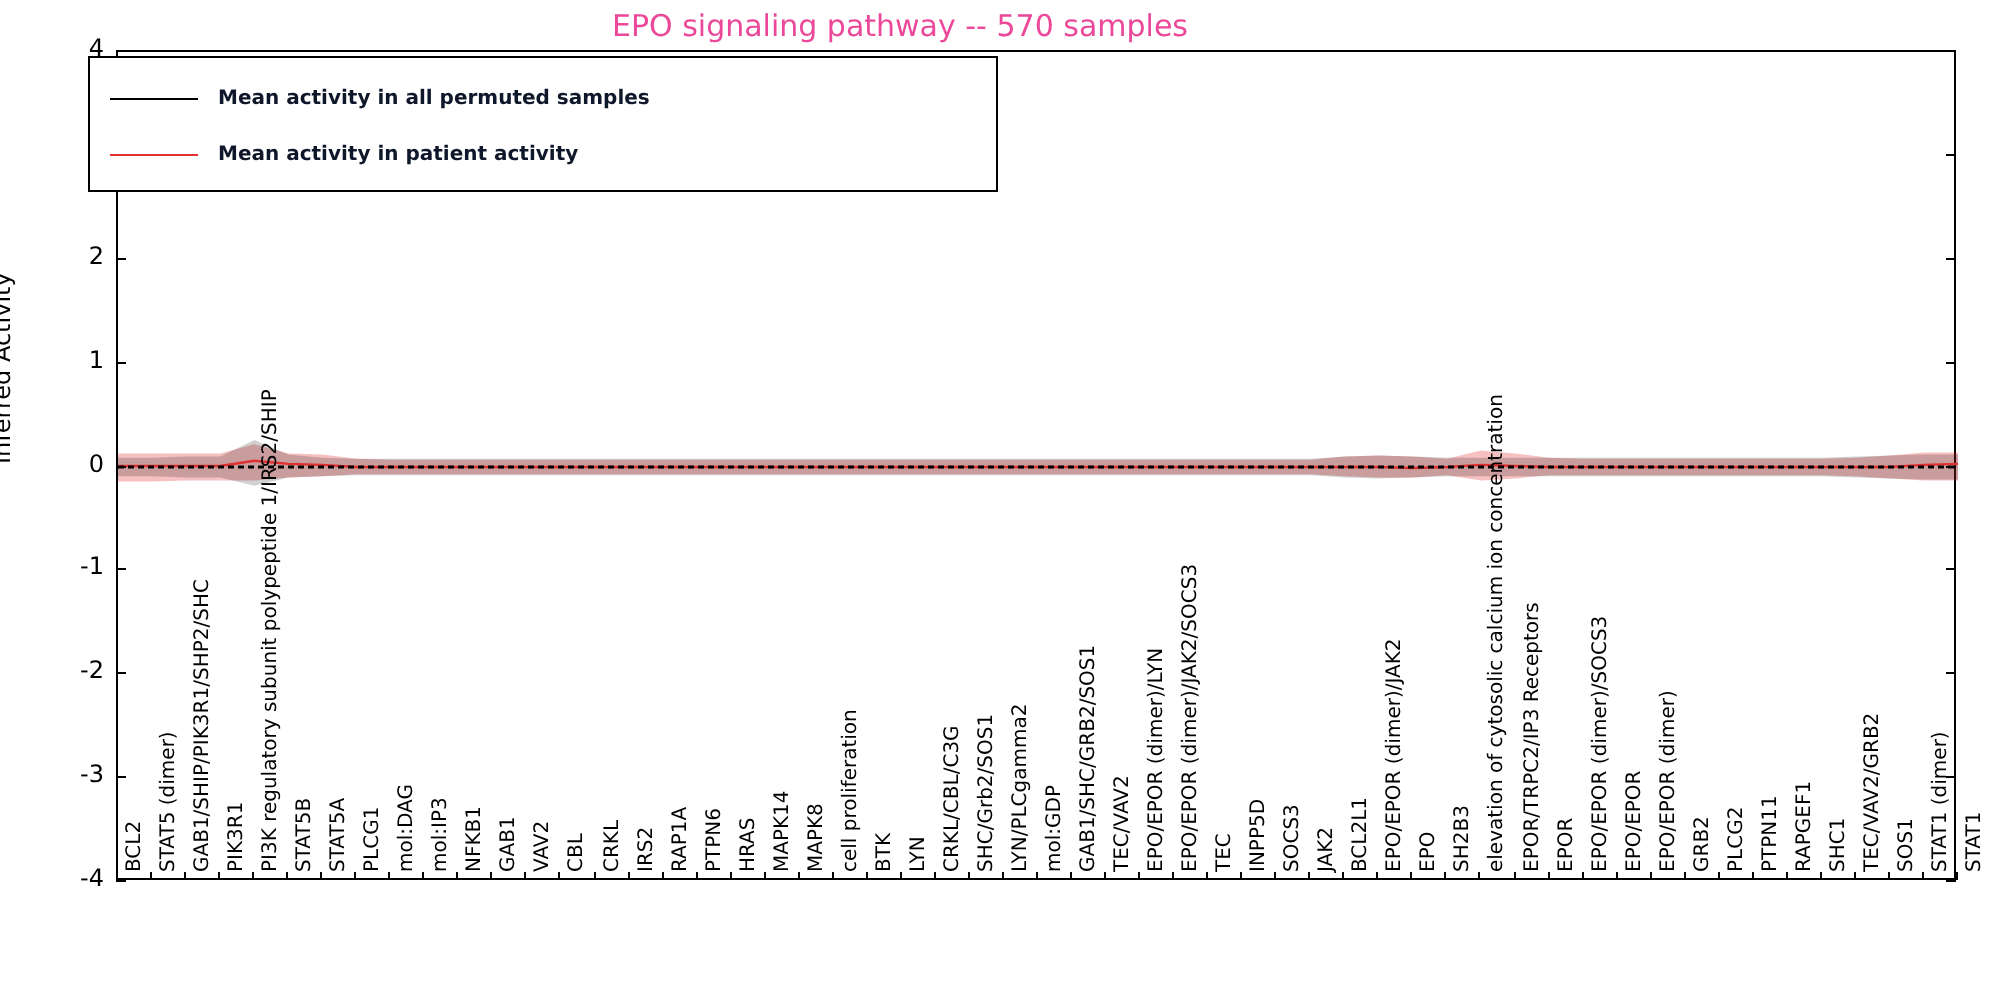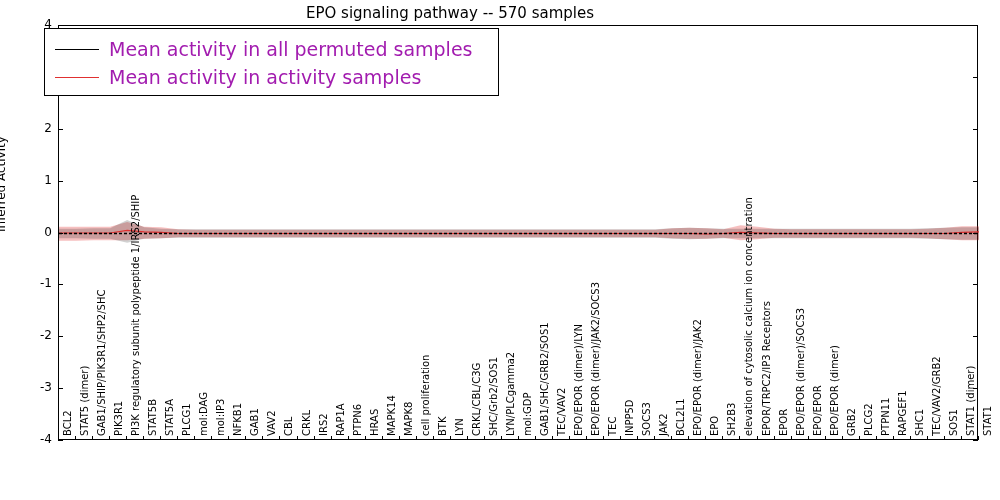--- a/index.html
+++ b/index.html
@@ -1,21 +1,21 @@
 <!DOCTYPE html>
 <html><head>
 <meta charset="utf-8">
 <style>
   html,body{margin:0;padding:0;}
   body{width:1000px;height:500px;background:#ffffff;font-family:"DejaVu Sans",sans-serif;overflow:hidden;}
   #root{position:relative;width:1000px;height:500px;}
 
   .title{
     position:absolute;left:0;top:4px;width:900px;text-align:center;
-    font-size:15px;color:#000000;
+    font-size:15px;color:#ec4899;
   }
 
   
   #plot{
     position:absolute;left:58px;top:25px;width:920px;height:415px;
     border:1.2px solid #000;box-sizing:border-box;background:#fff;
   }
   .ylabel-txt{
     position:absolute;
     font-size:12px;color:#000;text-align:right;
@@ -36,21 +36,21 @@
 
   
   #legend{
     position:absolute;left:44px;top:28px;width:455px;height:68px;
     border:1.2px solid #000;background:#fff;box-sizing:border-box;
     padding:6px 10px 0 10px;
   }
   .legend-row{display:flex;align-items:center;height:28px;}
   .legend-line{width:44px;height:0;border-top:1.4px solid #000;margin-right:10px;}
   .legend-line.red{border-top-color:#e03030;}
-  .legend-text{font-size:19px;color:#a21caf;}
+  .legend-text{font-size:10px;color:#0f172a;font-weight:bold;}
 
   
   .xlab{
     position:absolute;
     font-size:10px;color:#000;white-space:nowrap;
     transform:rotate(-90deg);
     transform-origin:left top;
   }
   .xtickmark{position:absolute;width:1px;height:4px;background:#000;}
 
@@ -216,17 +216,17 @@
       <div class="xtickmark" style="left: 978px; top: 436px;"></div>
     </div>
 
   <div id="legend">
     <div class="legend-row">
       <span class="legend-line"></span>
       <span class="legend-text">Mean activity in all permuted samples</span>
     </div>
     <div class="legend-row">
       <span class="legend-line red"></span>
-      <span class="legend-text">Mean activity in activity samples</span>
+      <span class="legend-text">Mean activity in patient activity</span>
     </div>
   </div>
 
 </div>
 
 </body></html>

